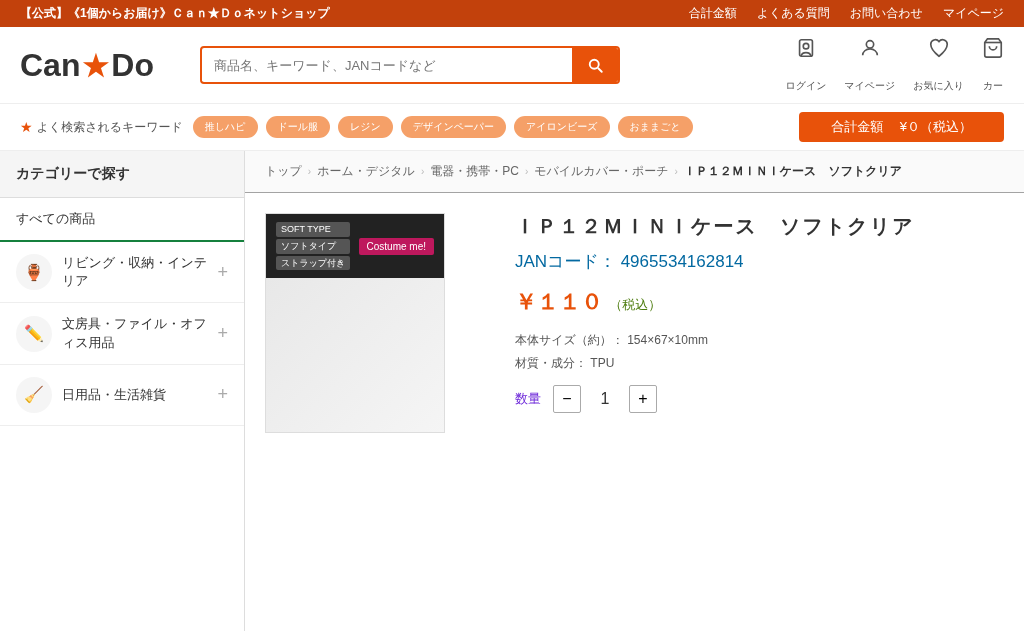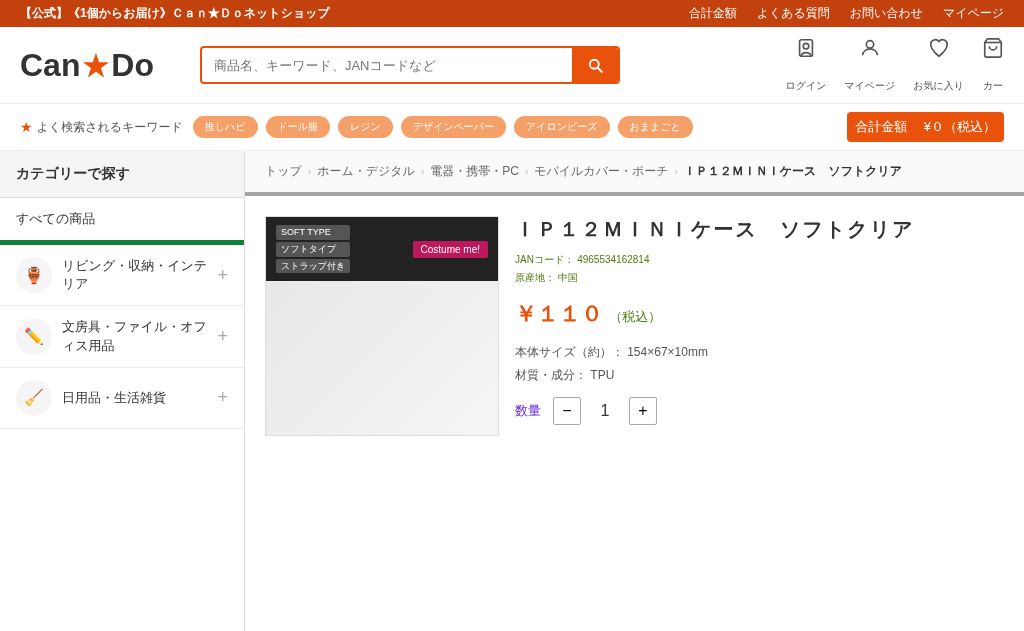--- a/index.html
+++ b/index.html
@@ -111,21 +111,21 @@
       padding: 4px 12px;
       border-radius: 20px;
       font-size: 10px;
       cursor: pointer;
       white-space: nowrap;
     }
     .total-badge {
       margin-left: auto;
       background: #e8520a;
       color: #fff;
-      padding: 6px 8px;
+      padding: 6px 32px;
       border-radius: 4px;
       font-size: 13px;
       white-space: nowrap;
       cursor: pointer;
     }
 
     
     .main-content {
       display: flex;
       height: calc(631px - 40px - 56px - 41px);
@@ -145,21 +145,21 @@
       padding: 14px 16px;
       font-size: 14px;
       font-weight: bold;
       color: #333;
       border-bottom: 1px solid #ddd;
     }
     .sidebar-all {
       padding: 12px 16px;
       font-size: 13px;
       color: #333;
-      border-bottom: 5px solid #15803d;
+      border-bottom: 2px solid #15803d;
       cursor: pointer;
     }
     .sidebar-item {
       display: flex;
       align-items: center;
       padding: 12px 16px;
       border-bottom: 1px solid #eee;
       cursor: pointer;
       gap: 10px;
     }
@@ -187,41 +187,41 @@
 
     
     .breadcrumb {
       padding: 12px 20px;
       font-size: 12px;
       color: #666;
       display: flex;
       align-items: center;
       gap: 6px;
       background: #fafafa;
-      border-bottom: 4px solid #a3a3a3;
+      border-bottom: 1px solid #a3a3a3;
       flex-wrap: nowrap;
       white-space: nowrap;
     }
     .breadcrumb-sep { color: #bbb; font-size: 10px; }
     .breadcrumb-link { color: #666; cursor: pointer; }
     .breadcrumb-current { color: #333; font-weight: bold; }
 
     
     .product-detail {
       display: flex;
       padding: 20px;
       gap: 30px;
       flex: 1;
     }
     .product-image-area {
       width: 220px;
       flex-shrink: 0;
     }
     .product-image-placeholder {
-      width: 234px;
+      width: 180px;
       height: 220px;
       background: #f0f0f0;
       border: 1px solid #ddd;
       display: flex;
       flex-direction: column;
       align-items: center;
       justify-content: flex-start;
       overflow: hidden;
       position: relative;
     }
@@ -255,21 +255,21 @@
     }
 
     .product-info { flex: 1; }
     .product-title {
       font-size: 20px;
       font-weight: bold;
       color: #333;
       margin-bottom: 10px;
       letter-spacing: 2px;
     }
-    .product-meta { font-size: 10px; color: #4d7c0f; margin-bottom: 4px; }
+    .product-meta { font-size: 17px; color: #0369a1; margin-bottom: 4px; }
     .product-price {
       font-size: 22px;
       font-weight: bold;
       color: #e8520a;
       margin: 14px 0;
     }
     .product-price-sub { font-size: 13px; color: #4d7c0f; font-weight: normal; }
     .product-spec { font-size: 12px; color: #555; margin-bottom: 4px; line-height: 1.6; }
 
     .quantity-row {
@@ -426,24 +426,20 @@
           <div class="product-image-body"></div>
         </div>
       </div>
 
       <div class="product-info">
         <div class="product-title">ＩＰ１２ＭＩＮＩケース　ソフトクリア</div>
         <div class="product-meta">
           <span>JANコード：</span>
           <span>4965534162814</span>
         </div>
-        <div class="product-meta">
-          <span>原産地：</span>
-          <span>中国</span>
-        </div>
         <div class="product-price">
           <span>￥１１０</span>
           <span class="product-price-sub">（税込）</span>
         </div>
         <div class="product-spec">
           <span>本体サイズ（約）：</span>
           <span>154×67×10mm</span>
         </div>
         <div class="product-spec">
           <span>材質・成分：</span>

